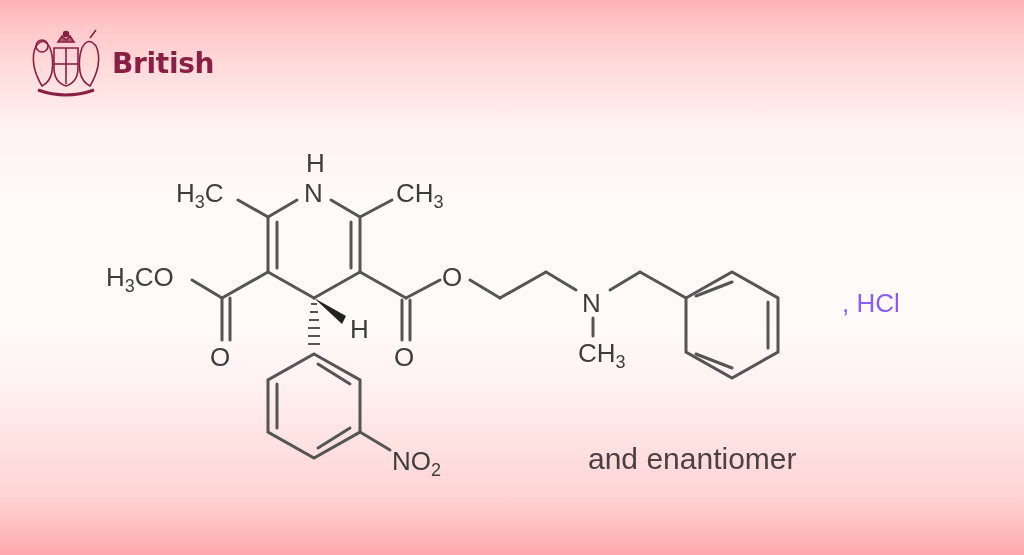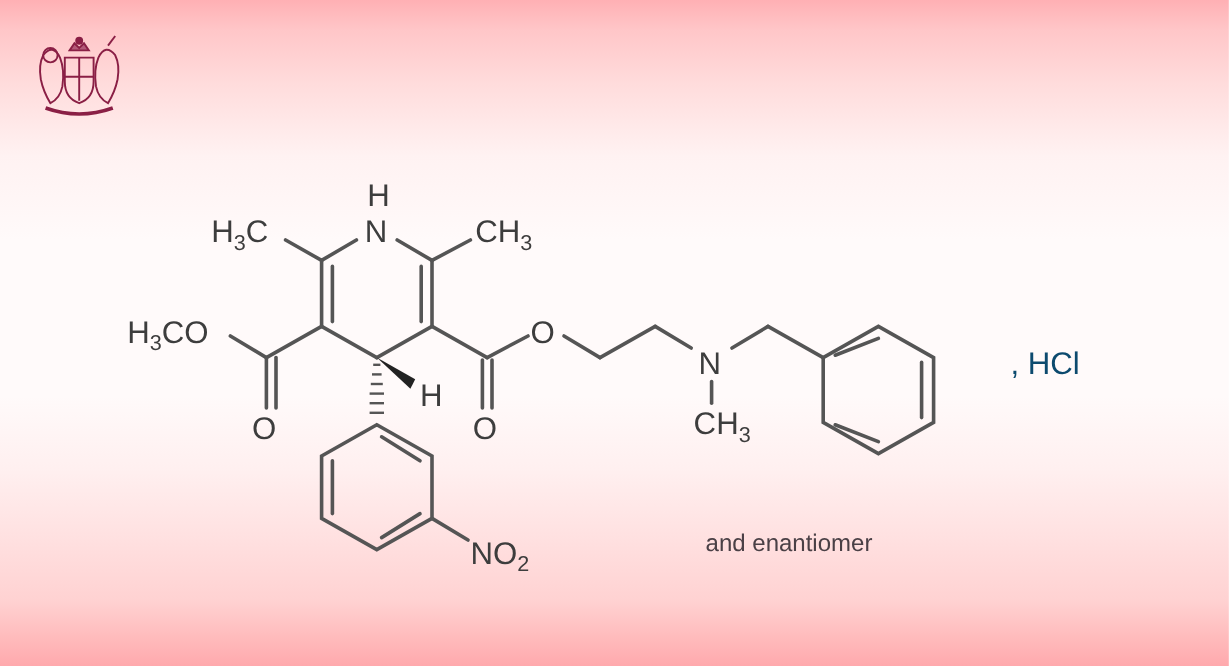--- a/index.html
+++ b/index.html
@@ -12,42 +12,43 @@
     font-family: "Liberation Sans", sans-serif;
   }
   .logo { position: absolute; left: 28px; top: 28px; display: flex; align-items: center; }
   .crest { width: 76px; height: 72px; }
   .brand { margin-left: 8px; color: #8a1f45; font-weight: bold; font-family: "DejaVu Sans", sans-serif; line-height: 1.02; }
   .brand div { font-size: 28px; letter-spacing: -0.3px; }
   .structure { position: absolute; left: 0; top: 0; width: 1024px; height: 555px; }
   .atom { font-family: "Liberation Sans", sans-serif; font-size: 26px; fill: #3d3d3d; }
   .sub { font-size: 18px; }
   .bond { stroke: #555; stroke-width: 3; fill: none; stroke-linecap: round; }
-  .caption { position: absolute; left: 588px; top: 442px; font-size: 20px; color: #4a4046; }
-  .salt { position: absolute; left: 842px; top: 288px; font-size: 26px; color: #0c4a6e; }
+  .caption { position: absolute; left: 588px; top: 442px; font-size: 30px; color: #4a4046; }
+  .salt { position: absolute; left: 842px; top: 288px; font-size: 26px; color: #8b5cf6; }
 </style>
 </head>
 <body>
 
 <div class="logo">
   <svg class="crest" viewBox="0 0 76 72">
     <g fill="none" stroke="#8a1f45" stroke-width="1.6">
       <path d="M30 14 l4 -6 l4 4 l4 -4 l4 6 z" fill="#b35a78"></path>
       <circle cx="38" cy="6" r="2.5" fill="#8a1f45"></circle>
       <path d="M26 20 h24 v20 q0 14 -12 18 q-12 -4 -12 -18 z"></path>
       <line x1="38" y1="20" x2="38" y2="56"></line>
       <line x1="26" y1="36" x2="50" y2="36"></line>
       <path d="M8 18 q8 -10 14 2 q4 10 2 24 q-2 10 -10 14 q-6 -10 -8 -20 q-2 -12 2 -20z"></path>
       <circle cx="14" cy="18" r="6"></circle>
       <path d="M68 18 q-8 -10 -14 2 q-4 10 -2 24 q2 10 10 14 q6 -10 8 -20 q2 -12 -2 -20z"></path>
       <line x1="62" y1="10" x2="68" y2="2"></line>
       <path d="M10 62 q28 10 56 0" stroke-width="3"></path>
     </g>
   </svg>
   <div class="brand">
+    <div>British</div>
   </div>
 </div>
 
 <svg class="structure" viewBox="0 0 1024 555">
   <g class="bonds">
 
     <line class="bond" x1="297" y1="200" x2="268" y2="217"></line>
     <line class="bond" x1="268" y1="217" x2="268" y2="272"></line>
     <line class="bond" x1="277" y1="222" x2="277" y2="268"></line>
     <line class="bond" x1="268" y1="272" x2="314" y2="298"></line>

